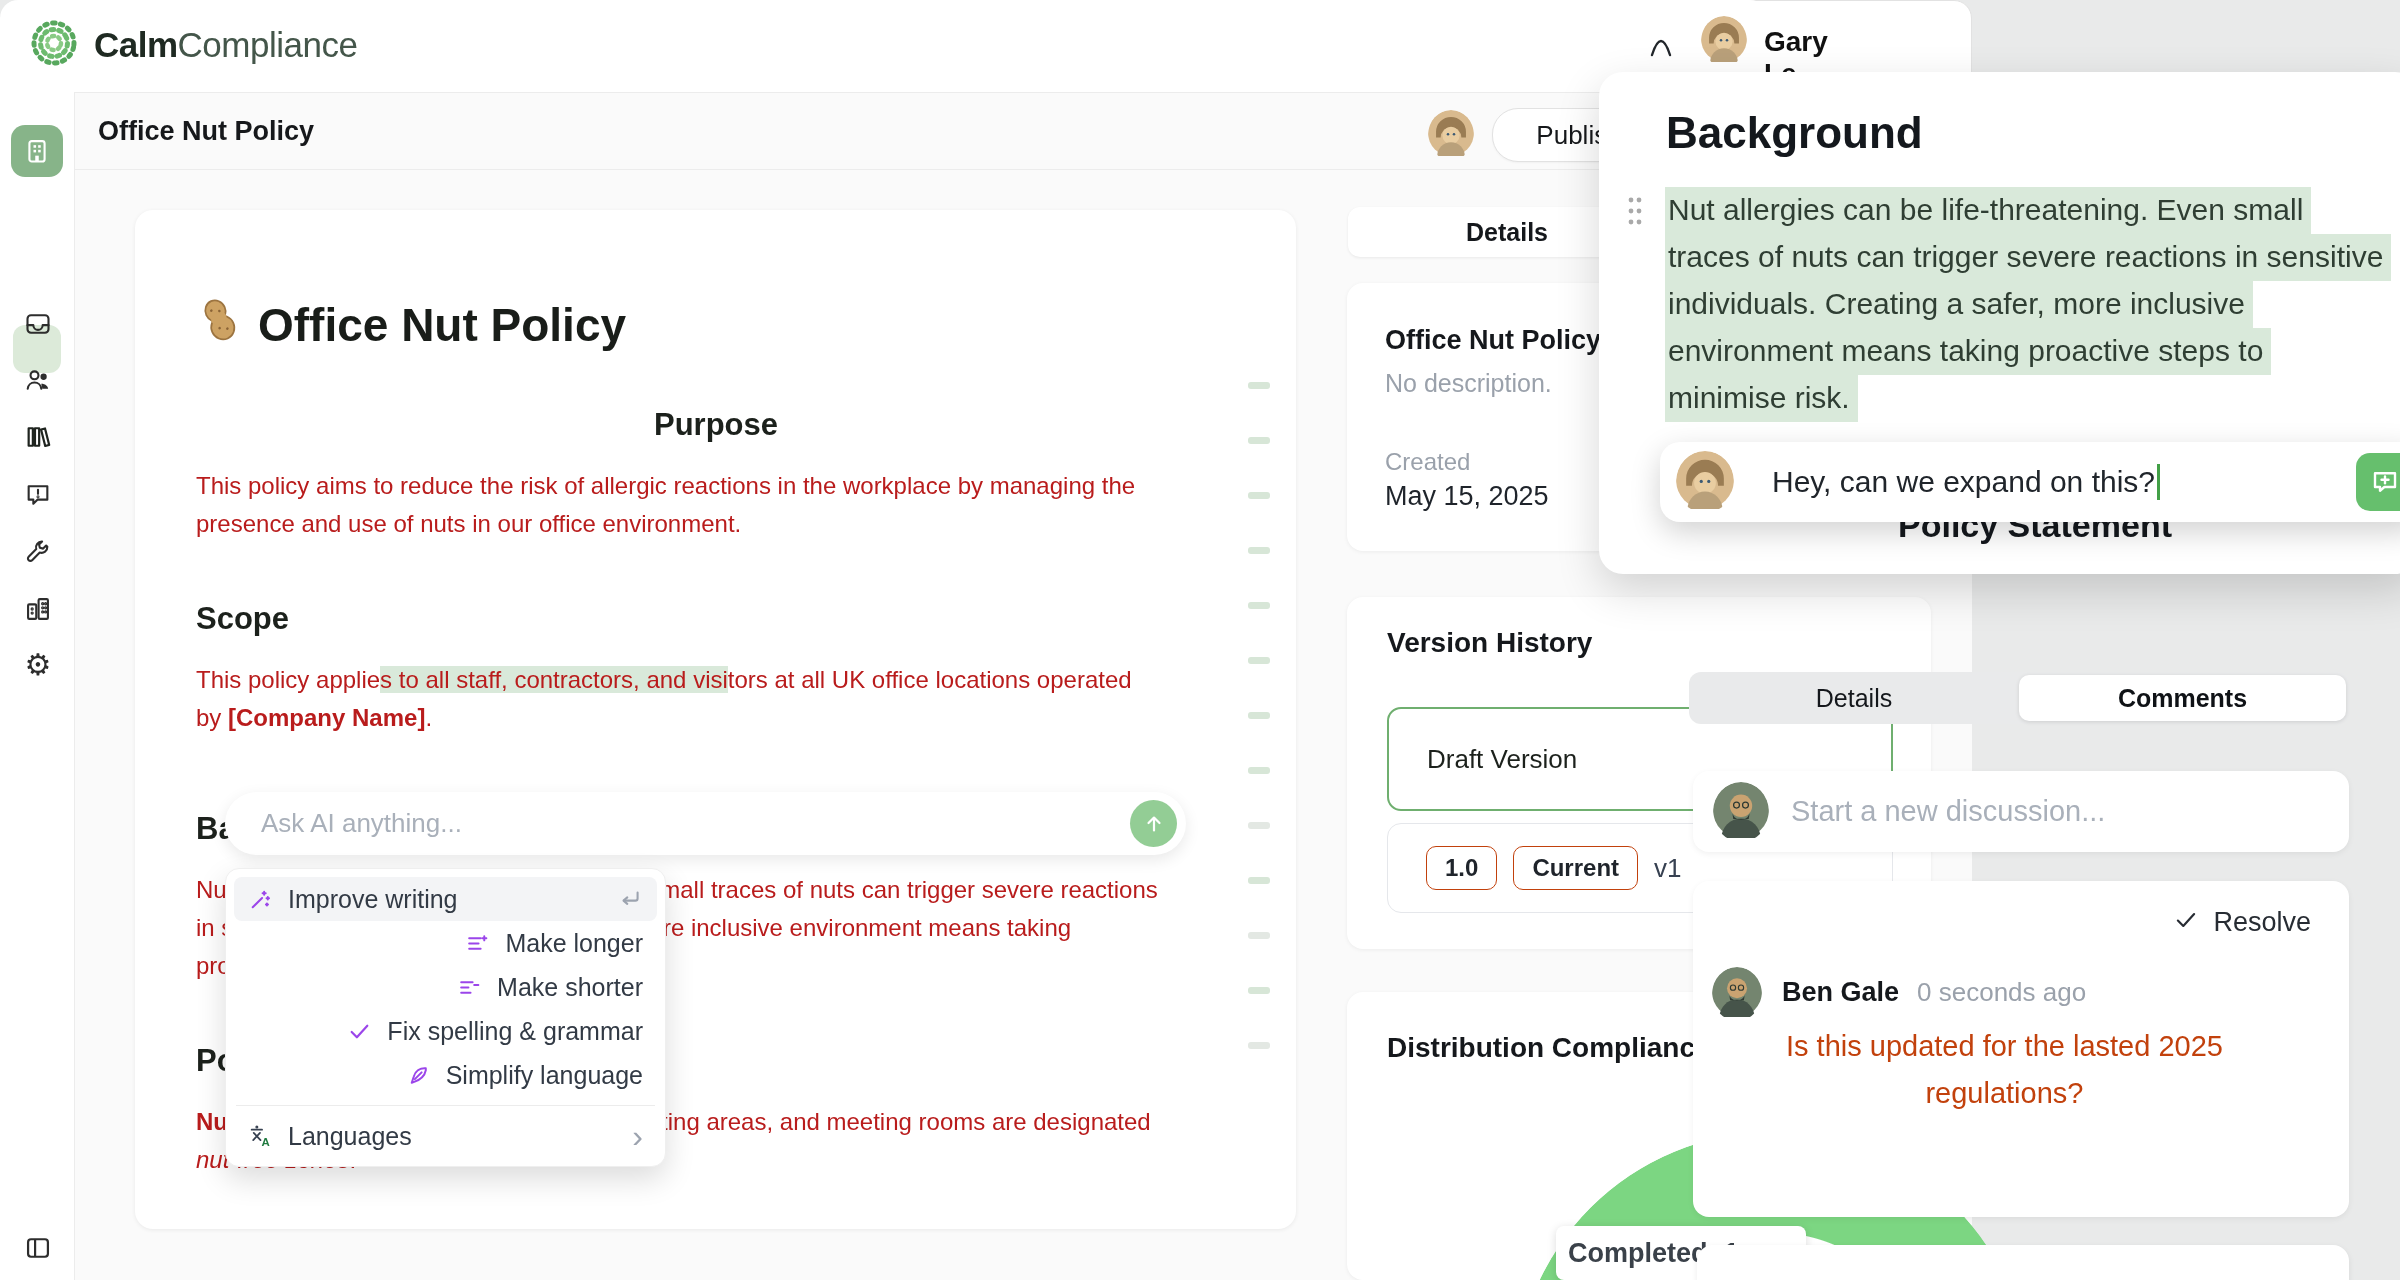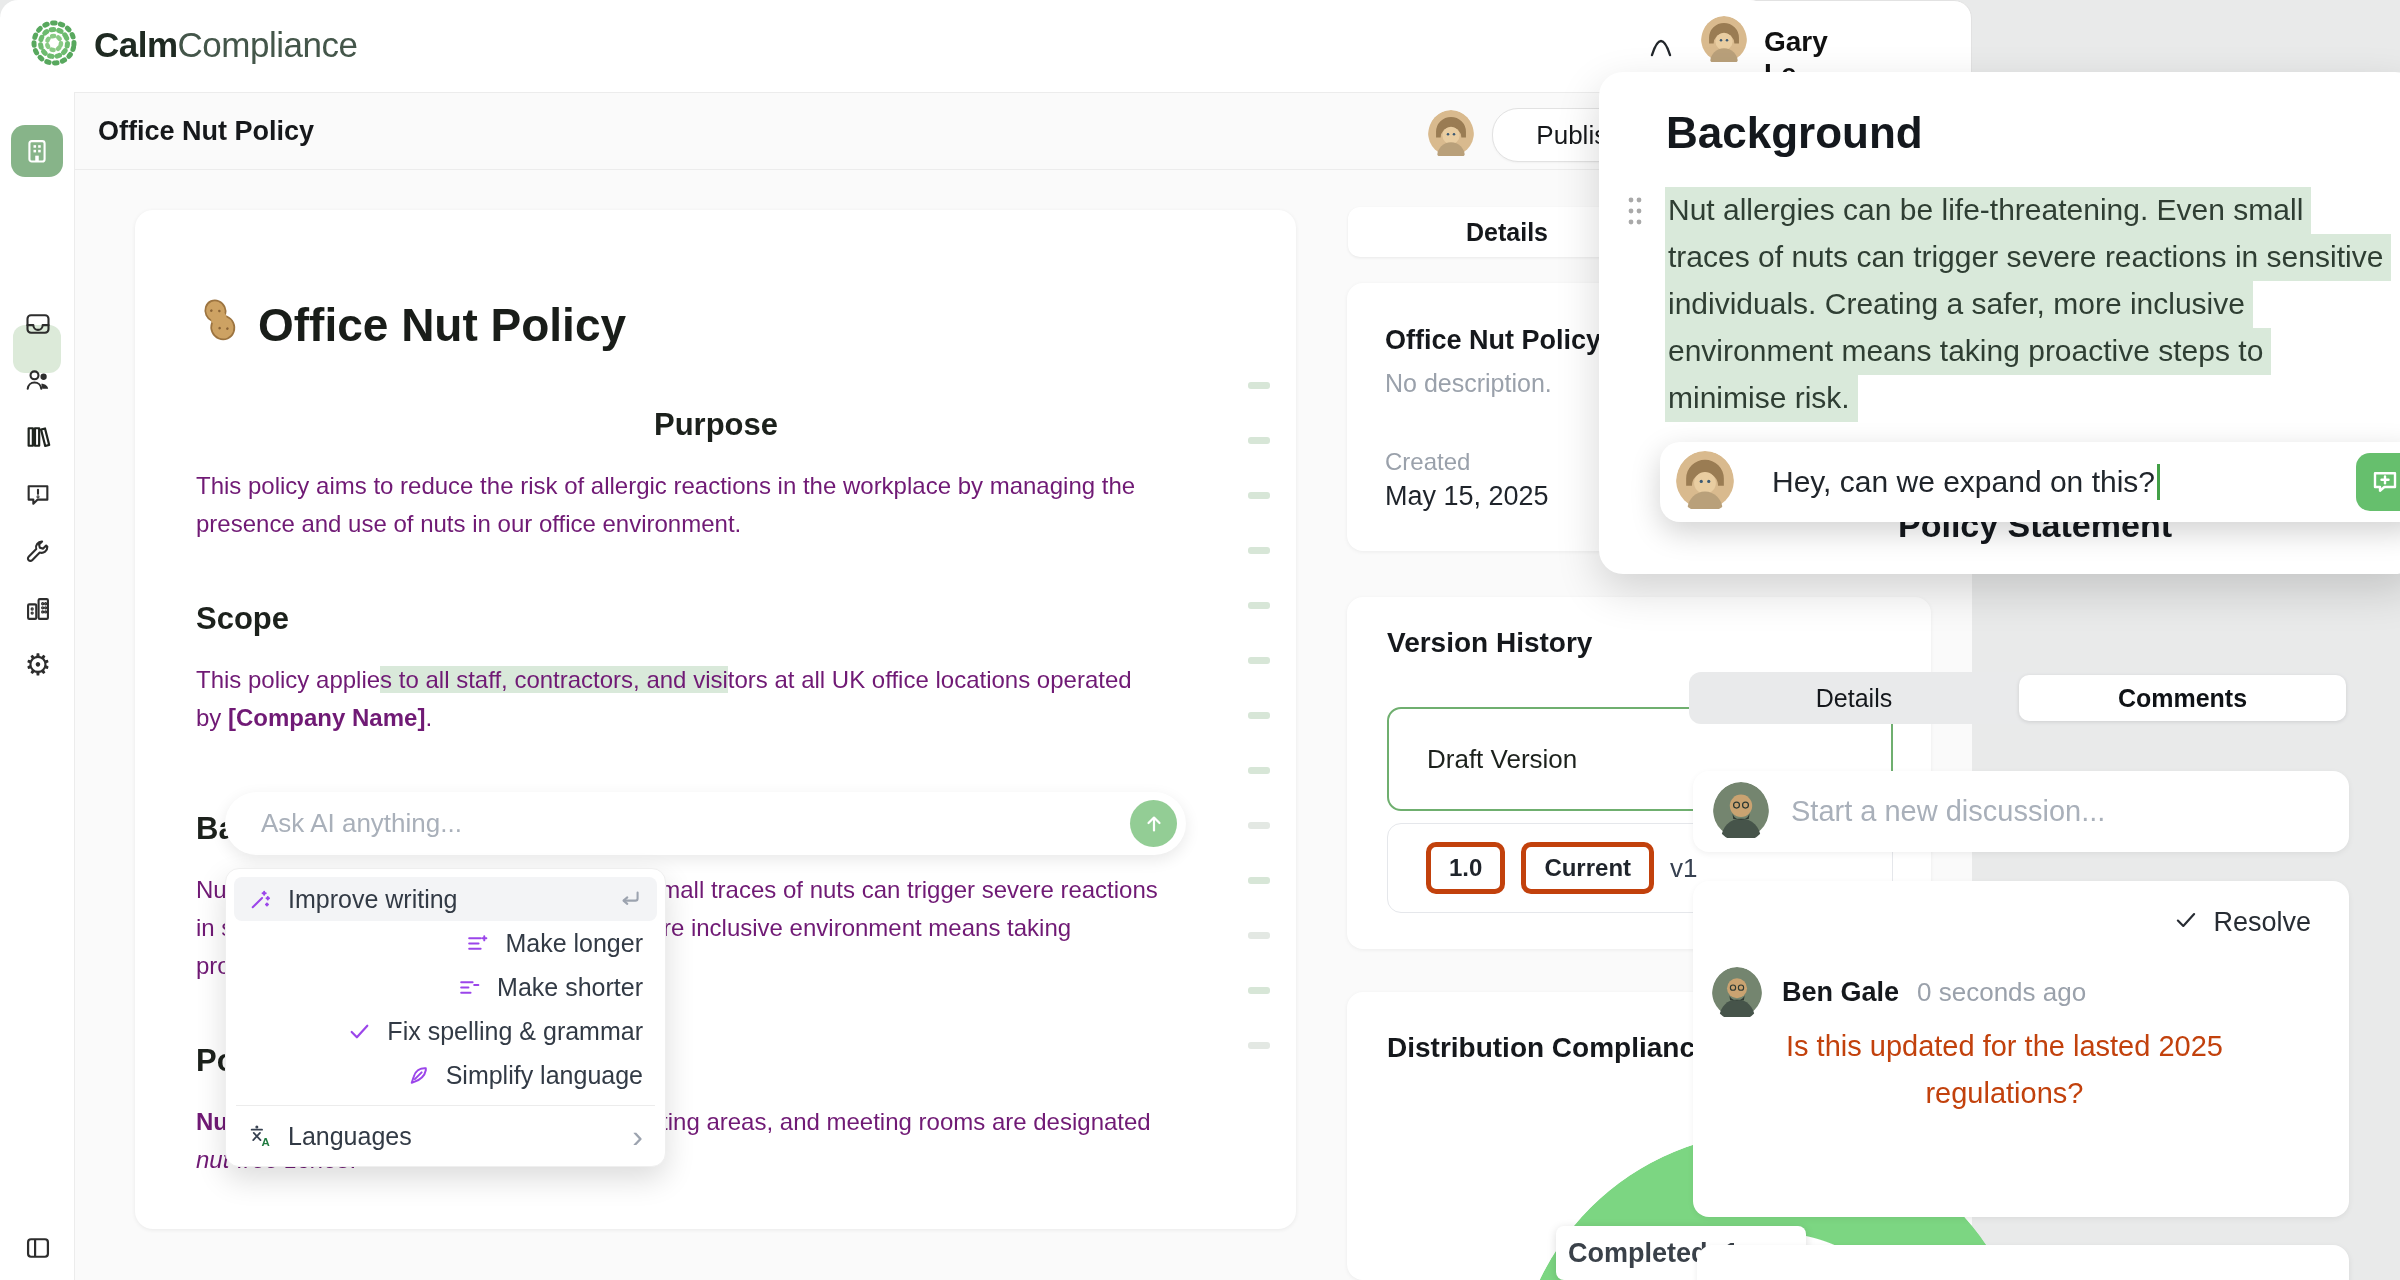--- a/index.html
+++ b/index.html
@@ -30,21 +30,21 @@
   .page-title{left:23px;top:24px;font-size:27px;font-weight:bold;color:#16181b;}
   .pub-avatar{left:1353px;top:18px;}
   .publish-btn{left:1417px;top:16px;width:172px;height:52px;background:#fff;border:1px solid #e2e2e2;
     border-radius:26px;display:flex;align-items:center;justify-content:center;font-size:26px;color:#16181b;
     box-shadow:0 1px 2px rgba(0,0,0,.04);}
   
   .doc-card{left:135px;top:210px;width:1161px;height:1019px;background:#fff;border-radius:18px;
     box-shadow:0 1px 4px rgba(0,0,0,.07);padding:86px 60px 0 61px;box-sizing:border-box;overflow:hidden;}
   .doc-h1{font-size:46px;font-weight:bold;color:#191d19;display:flex;align-items:center;gap:16px;}
   .doc-h2{font-size:31px;font-weight:bold;color:#1c211c;margin-top:58px;}
-  .doc-p{font-size:24px;line-height:38px;color:#701a75;width:1040px;margin-top:24px;}
+  .doc-p{font-size:24px;line-height:38px;color:#b91c1c;width:1040px;margin-top:24px;}
   .hl{background:#d9e9da;}
   .dash-col .dash{position:absolute;width:22px;height:7px;border-radius:3px;background:#d7e6d7;right:26px;}
   
   .ask-ai{left:225px;top:792px;width:961px;height:63px;background:#fff;border-radius:32px;
     box-shadow:0 5px 16px rgba(0,0,0,.09);display:flex;align-items:center;z-index:10;}
   .ask-ph{margin-left:36px;font-size:26px;color:#a9b0ba;flex:1;}
   .send-circle{width:47px;height:47px;border-radius:50%;background:#93cd95;margin-right:9px;
     display:flex;align-items:center;justify-content:center;}
   
   .ai-menu{left:225px;top:868px;width:441px;background:#fff;border:1px solid #efefef;border-radius:14px;
@@ -65,21 +65,21 @@
   .dc-lab{left:38px;top:165px;font-size:24px;color:#9aa1ab;}
   .dc-val{left:38px;top:198px;font-size:27px;color:#1f242b;}
   .version-card{left:1347px;top:597px;width:584px;height:352px;background:#fff;border-radius:16px;
     box-shadow:0 1px 4px rgba(0,0,0,.06);}
   .vc-title{left:40px;top:30px;font-size:28px;font-weight:bold;color:#15181c;}
   .draft-box{left:40px;top:110px;width:506px;height:104px;border:2px solid #6faf6f;border-radius:14px;
     display:flex;align-items:center;box-sizing:border-box;}
   .draft-label{margin-left:38px;font-size:26px;color:#1c211c;}
   .v1-box{left:40px;top:226px;width:506px;height:90px;border:1px solid #e5e7eb;border-radius:14px;
     display:flex;align-items:center;gap:16px;padding-left:38px;box-sizing:border-box;}
-  .mini-pill{border:5px solid #c2410c;border-radius:10px;padding:7px 18px;font-size:24px;font-weight:600;color:#1f242b;background:#fff;}
+  .mini-pill{border:1px solid #c2410c;border-radius:10px;padding:7px 18px;font-size:24px;font-weight:600;color:#1f242b;background:#fff;}
   .v1-tag{font-size:26px;color:#374151;}
   .dist-card{left:1347px;top:992px;width:584px;height:288px;background:#fff;border-radius:16px;
     box-shadow:0 1px 4px rgba(0,0,0,.06);}
   .dist-title{left:40px;top:40px;font-size:28px;font-weight:bold;color:#15181c;}
   .donut{left:1515px;top:1132px;width:516px;height:516px;border-radius:50%;
     background:conic-gradient(from 205deg,#7cd682 0 79%,#ebedef 79% 100%);
     -webkit-mask:radial-gradient(circle,transparent 157px,#000 158px);
             mask:radial-gradient(circle,transparent 157px,#000 158px);z-index:2;}
   .chart-tip{left:1556px;top:1226px;width:250px;height:54px;background:#fff;border-radius:8px;
     box-shadow:0 2px 10px rgba(0,0,0,.14);display:flex;align-items:center;padding-left:12px;

